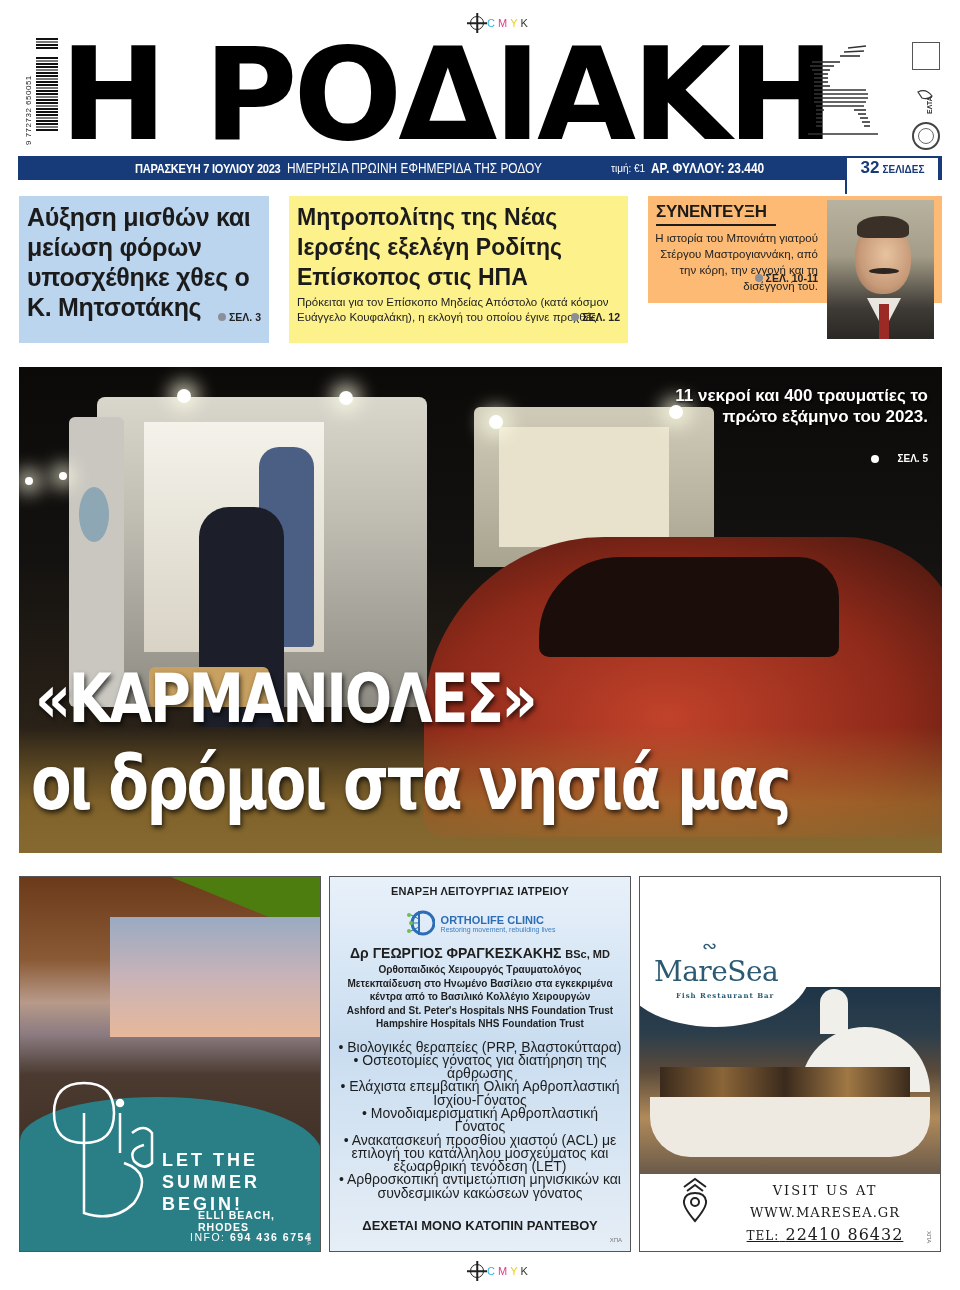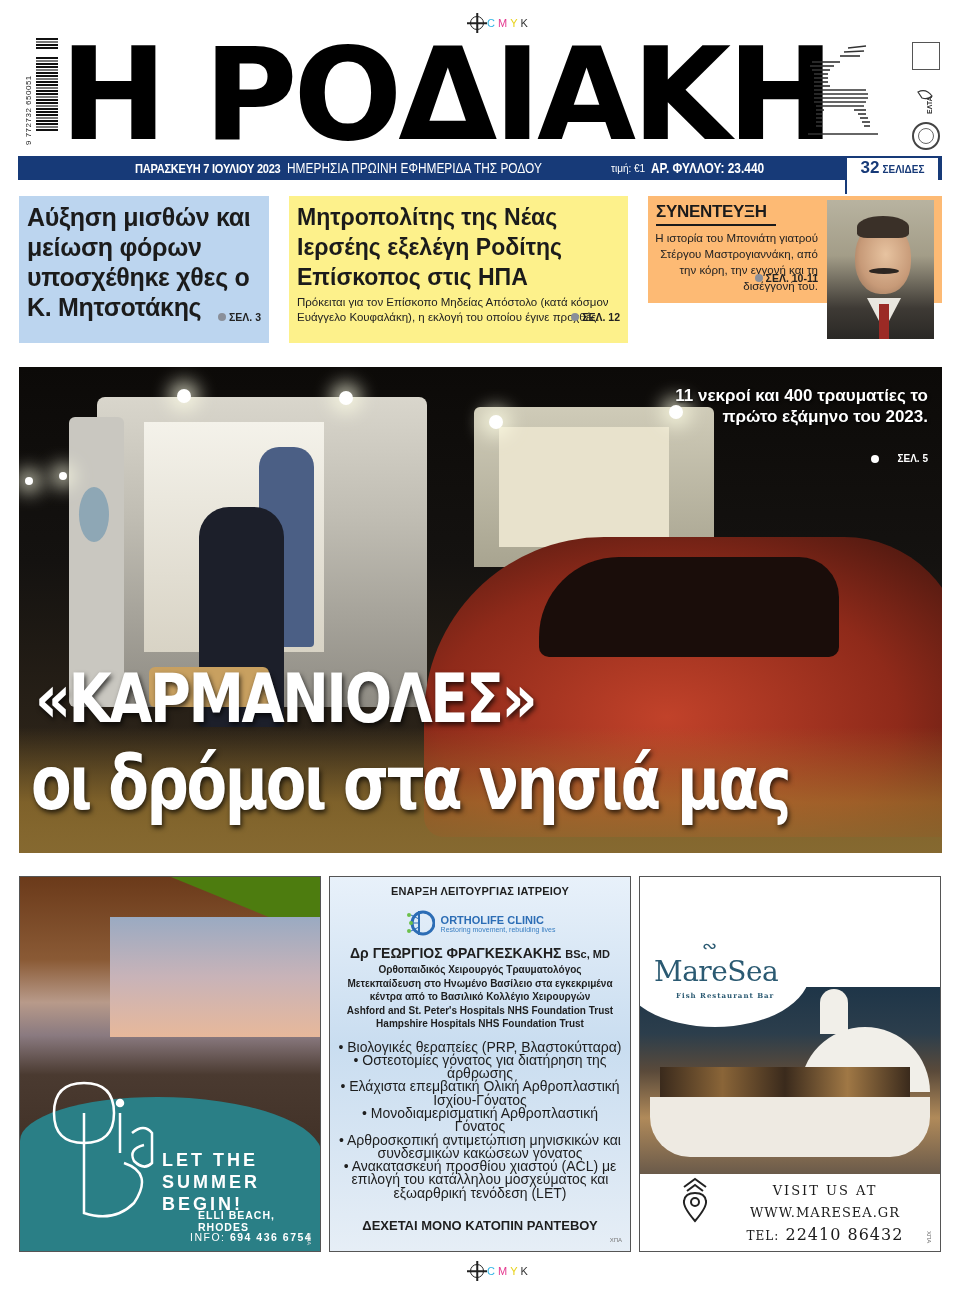--- a/index.html
+++ b/index.html
@@ -120,21 +120,21 @@
   .ad-maresea .bell { position: absolute; left: 180px; top: 112px; width: 28px; height: 45px; background: #f1efe9; border-radius: 14px 14px 0 0; }
   .ad-maresea .terrace { position: absolute; left: 10px; top: 220px; width: 280px; height: 60px; background: #eeeae2; border-radius: 0 0 40px 40px; }
   .ad-maresea .windows { position: absolute; left: 20px; top: 190px; width: 250px; height: 50px; background: linear-gradient(90deg, #3a2a1c, #8a6538, #3a2a1c, #a07845, #3a2a1c); }
   .ad-maresea .oval { position: absolute; left: -20px; top: 40px; width: 190px; height: 110px; background: #fff; border-radius: 50%; }
   .ad-maresea .wave-icon { position: absolute; left: 62px; top: 58px; font-size: 18px; color: #2b5a72; }
   .ad-maresea .brand { position: absolute; left: 14px; top: 78px; font-family: "DejaVu Serif", serif; font-size: 28px; color: #2b5a72; letter-spacing: -0.5px; }
   .ad-maresea .sub { position: absolute; left: 36px; top: 114px; font-family: "DejaVu Serif", serif; font-size: 7px; color: #2b5a72; letter-spacing: 1px; font-weight: bold; }
   .ad-maresea .pin { position: absolute; left: 40px; top: 300px; width: 30px; height: 46px; }
   .ad-maresea .visit { position: absolute; left: 90px; top: 306px; width: 190px; text-align: center; font-family: "DejaVu Serif", serif; font-size: 13px; letter-spacing: 2px; color: #1b1b1b; }
   .ad-maresea .web { position: absolute; left: 80px; top: 328px; width: 210px; text-align: center; font-family: "DejaVu Serif", serif; font-size: 13px; letter-spacing: 1px; color: #1b1b1b; }
-  .ad-maresea .tel { position: absolute; left: 80px; top: 348px; width: 210px; text-align: center; font-family: "DejaVu Serif", serif; font-size: 16px; letter-spacing: 1px; color: #1b1b1b; }
+  .ad-maresea .tel { position: absolute; left: 80px; top: 348px; width: 210px; text-align: center; font-family: "DejaVu Serif", serif; font-size: 16px; letter-spacing: 1px; color: #1b1b1b; text-decoration: underline; }
   .ad-maresea .tel small { font-size: 12px; }
 </style>
 </head>
 <body>
 
 <div class="abs reg" style="left:470px; top:16px;">
   <span class="cross"></span>
   <span class="c-c">C</span>
     <span class="c-m">M</span>
     <span class="c-y">Y</span>
@@ -340,22 +340,22 @@
     <div>Μετεκπαίδευση στο Ηνωμένο Βασίλειο στα εγκεκριμένα</div>
     <div>κέντρα από το Βασιλικό Κολλέγιο Χειρουργών</div>
     <div>Ashford and St. Peter's Hospitals NHS Foundation Trust</div>
     <div>Hampshire Hospitals NHS Foundation Trust</div>
   </div>
   <div class="services">
     <div>• Βιολογικές θεραπείες (PRP, Βλαστοκύτταρα)</div>
     <div>• Οστεοτομίες γόνατος για διατήρηση της άρθρωσης</div>
     <div>• Ελάχιστα επεμβατική Ολική Αρθροπλαστική Ισχίου-Γόνατος</div>
     <div>• Μονοδιαμερισματική Αρθροπλαστική Γόνατος</div>
+    <div>• Ανακατασκευή προσθίου χιαστού (ACL) με επιλογή του κατάλληλου μοσχεύματος και εξωαρθρική τενόδεση (LET)</div>
     <div>• Αρθροσκοπική αντιμετώπιση μηνισκικών και συνδεσμικών κακώσεων γόνατος</div>
-    <div>• Ανακατασκευή προσθίου χιαστού (ACL) με επιλογή του κατάλληλου μοσχεύματος και εξωαρθρική τενόδεση (LET)</div>
   </div>
   <div class="appt">ΔΕΧΕΤΑΙ ΜΟΝΟ ΚΑΤΟΠΙΝ ΡΑΝΤΕΒΟΥ</div>
   <div class="code">ΧΠΑ</div>
 </div>
 
 <div class="abs ad ad-maresea">
   <div class="photo"></div>
   <div class="bell"></div>
   <div class="dome"></div>
   <div class="windows"></div>

